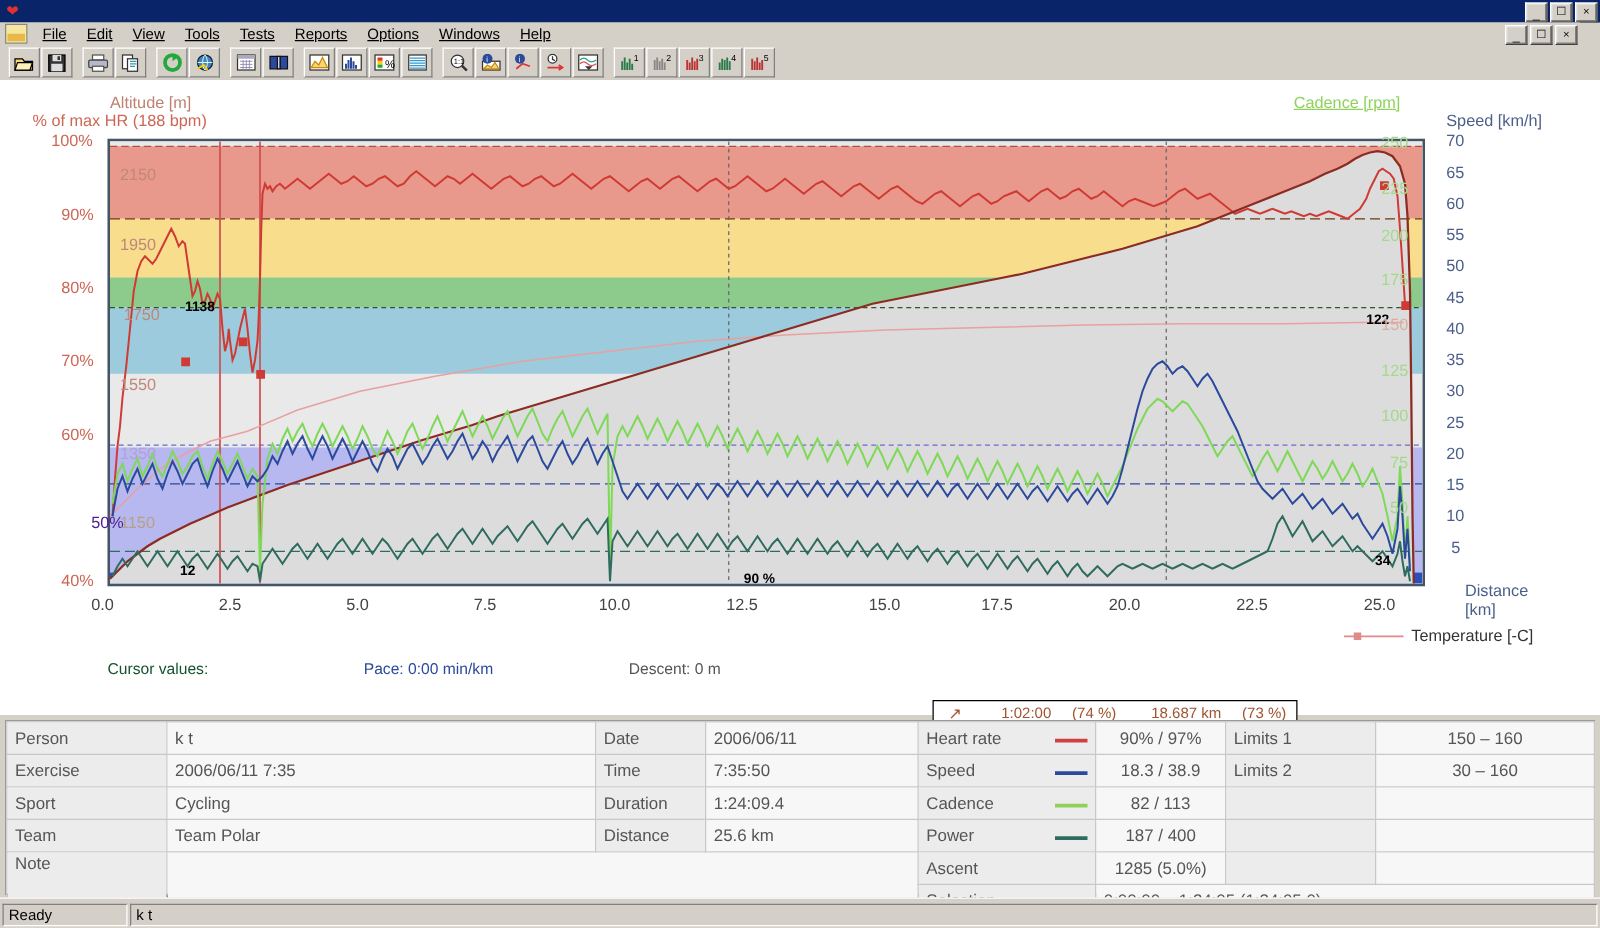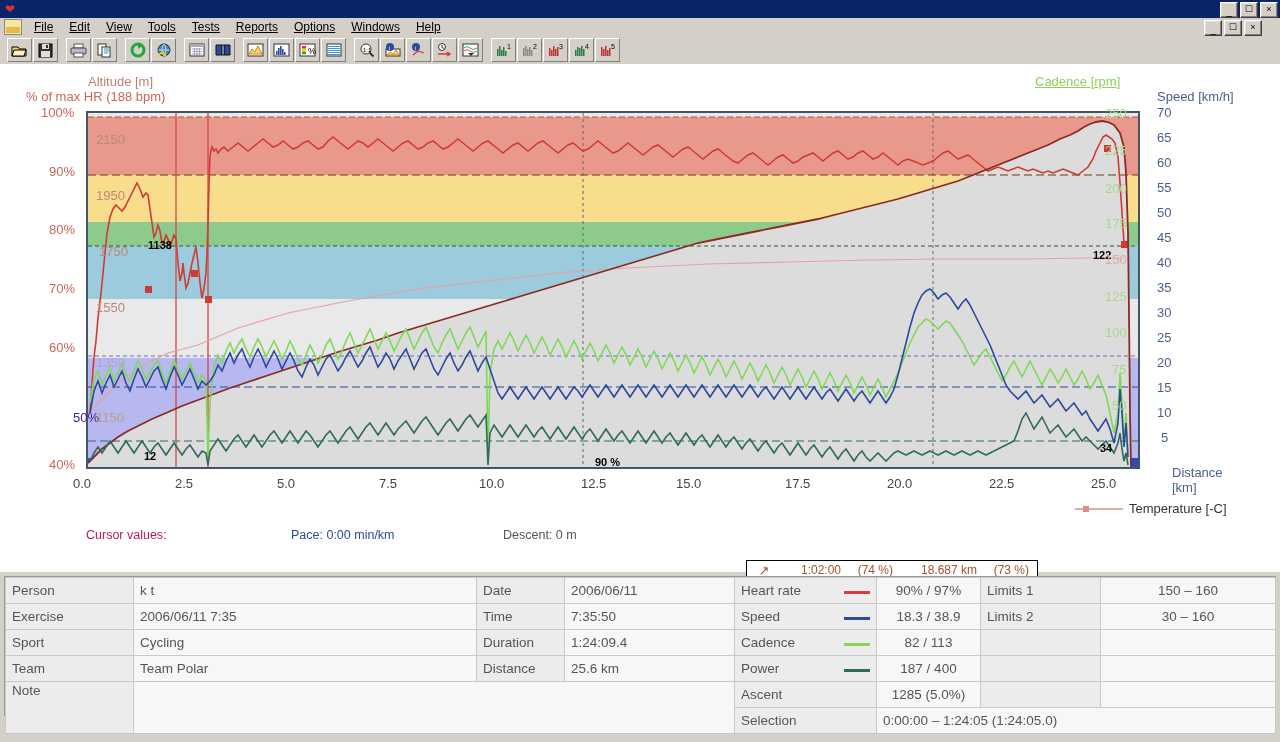--- a/index.html
+++ b/index.html
@@ -648,28 +648,28 @@
     <div class="tick-lab" style="left:1157px; top:316px; color:#4a5f8a;">15</div>
     <div class="tick-lab" style="left:1157px; top:341px; color:#4a5f8a;">10</div>
     <div class="tick-lab" style="left:1161px; top:366px; color:#4a5f8a;">5</div>
 
     <div class="tick-lab" style="left:73px;  top:412px; color:#444;">0.0</div>
     <div class="tick-lab" style="left:175px; top:412px; color:#444;">2.5</div>
     <div class="tick-lab" style="left:277px; top:412px; color:#444;">5.0</div>
     <div class="tick-lab" style="left:379px; top:412px; color:#444;">7.5</div>
     <div class="tick-lab" style="left:479px; top:412px; color:#444;">10.0</div>
     <div class="tick-lab" style="left:581px; top:412px; color:#444;">12.5</div>
-    <div class="tick-lab" style="left:676px; top:412px; color:#444;">15.0</div>
+    <div class="tick-lab" style="left:695px; top:412px; color:#444;">15.0</div>
     <div class="tick-lab" style="left:785px; top:412px; color:#444;">17.5</div>
     <div class="tick-lab" style="left:887px; top:412px; color:#444;">20.0</div>
     <div class="tick-lab" style="left:989px; top:412px; color:#444;">22.5</div>
     <div class="tick-lab" style="left:1091px; top:412px; color:#444;">25.0</div>
 
     <div class="cursor-block" style="left:86px; top:433px;">
-      <div style="color:#be185d">Cursor values:</div>
+      <div style="color:#14532d">Cursor values:</div>
       <div style="color:#2f6b5f">Time: 0:00:00</div>
       <div style="color:#d04040">HR: 99 bpm (53%)</div>
       <div style="color:#d04040">Calorie rate: 287 kcal/60min</div>
       <div style="color:#2b4a9b">Speed: 0.0 km/h</div>
     </div>
     <div class="cursor-block" style="left:291px; top:433px;">
       <div style="color:#2b4a9b">Pace: 0:00 min/km</div>
       <div style="color:#555555">Distance: 0.0 km</div>
       <div style="color:#8ed25a">Cadence: 0 rpm</div>
       <div style="color:#555555">Altitude: 960 m</div>
@@ -787,14 +787,18 @@
           <td class="val"></td>
         </tr>
         <tr>
           <td class="key">Selection</td>
           <td class="val" colspan="3">0:00:00 – 1:24:05 (1:24:05.0)</td>
         </tr>
       </tbody>
     </table>
   </div>
 
+  <div class="statusbar">
+    <div class="status-pane sp1">Ready</div>
+    <div class="status-pane sp2">k t</div>
+  </div>
 
 </div>
 
 </body></html>

